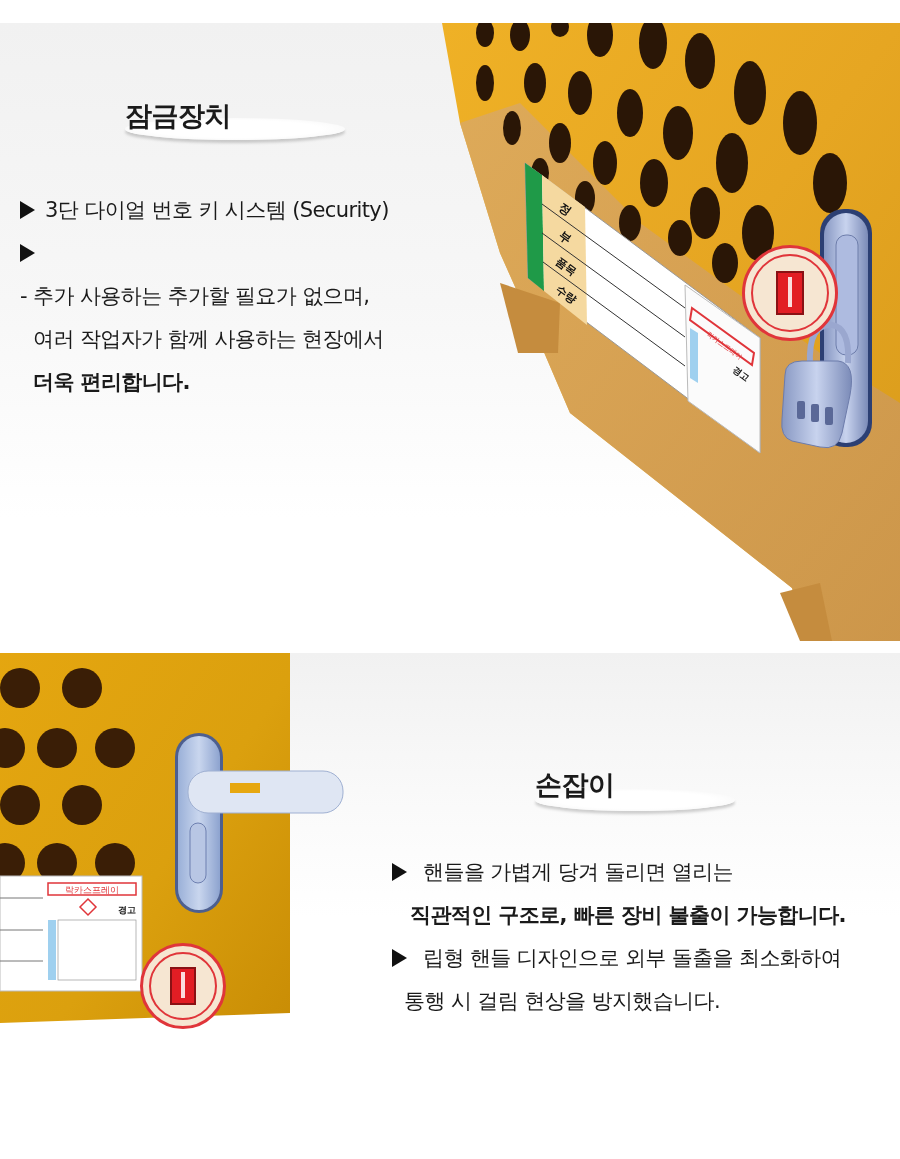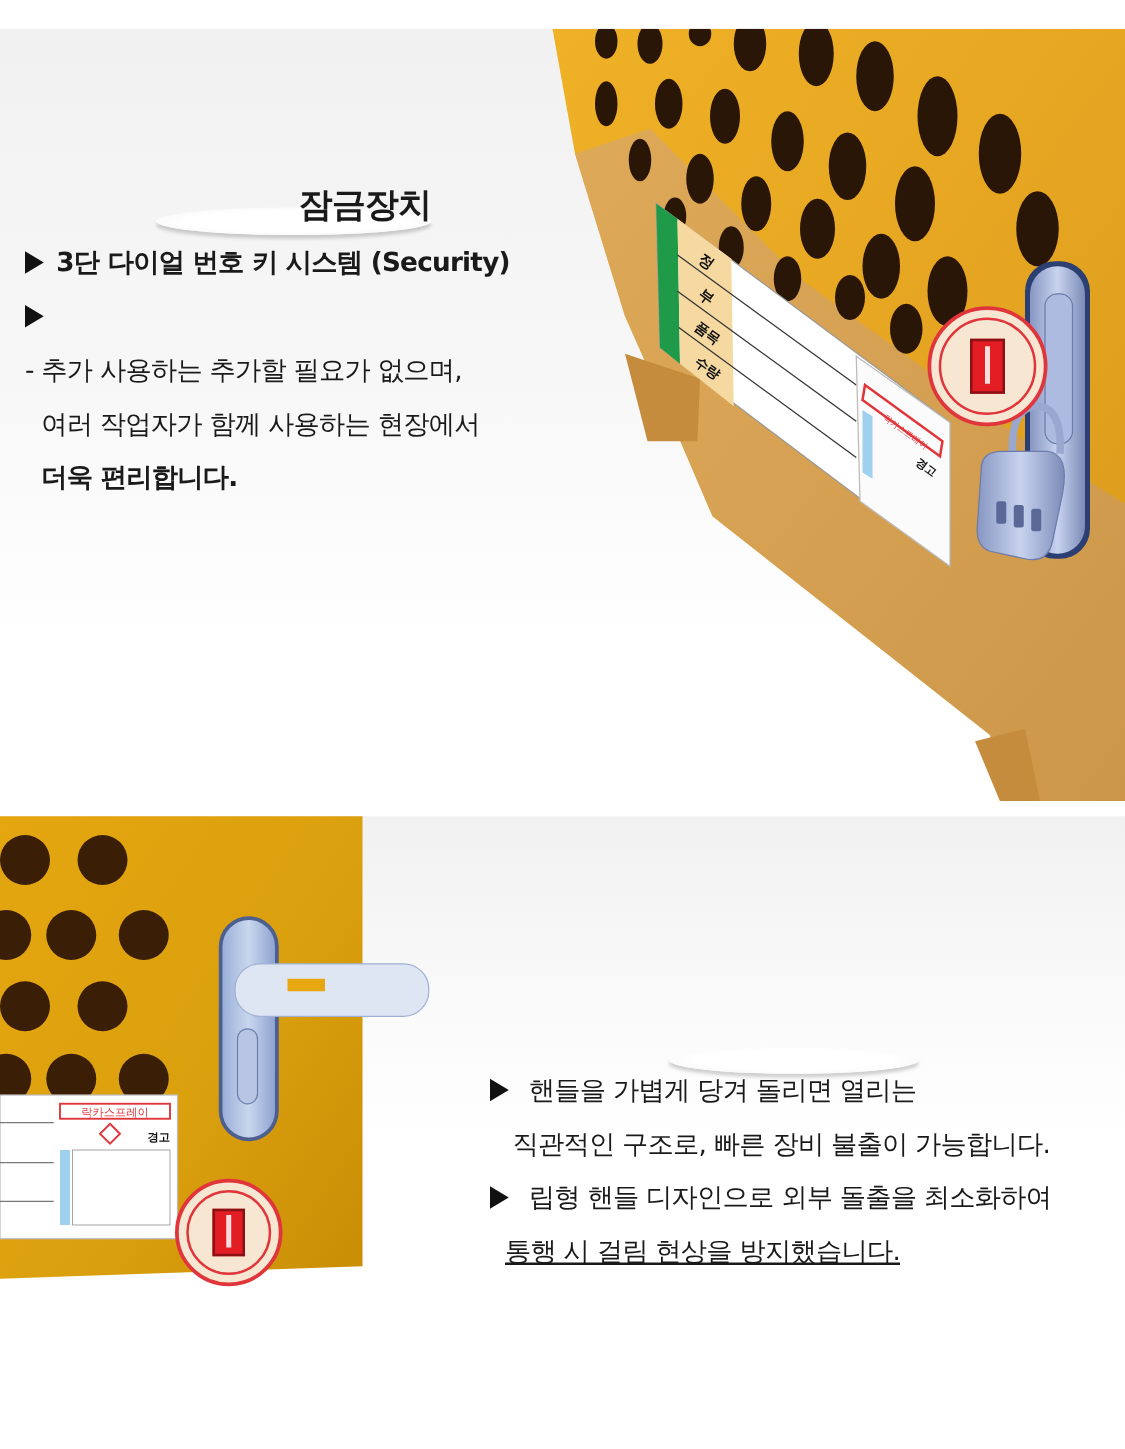--- a/index.html
+++ b/index.html
@@ -3,29 +3,29 @@
 <meta charset="utf-8">
 <style>
   * { box-sizing: border-box; margin: 0; padding: 0; }
   html, body { width: 900px; height: 1159px; background: #ffffff; overflow: hidden; }
   body { position: relative; font-family: "DejaVu Sans", "Liberation Sans", sans-serif; color: #111; }
 
   .panel { position: absolute; left: 0; width: 900px; overflow: hidden; }
   .panel-top { top: 23px; height: 618px; background: linear-gradient(180deg, #f1f1f1 0%, #f7f7f7 45%, #ffffff 80%); }
   .panel-bottom { top: 653px; height: 440px; background: linear-gradient(180deg, #f1f1f1 0%, #fafafa 35%, #ffffff 60%); }
 
-  .heading-wrap { position: absolute; text-align: right; margin-top: 48px; }
+  .heading-wrap { position: absolute; text-align: left; }
   .heading-ellipse { position: absolute; left: 0; right: 0; height: 22px; border-radius: 50%;
     background: radial-gradient(ellipse at center, #ffffff 55%, #f2f2f2 100%);
     box-shadow: 0 3px 3px rgba(0,0,0,0.18); }
   .heading-text { position: relative; font-weight: bold; font-size: 27px; letter-spacing: -0.5px; color: #1a1a1a; }
 
   .body-text { position: absolute; font-size: 21px; line-height: 43px; letter-spacing: -0.6px; color: #1a1a1a; white-space: nowrap; }
   .body-text .line { display: block; }
-  .body-text .bold { font-weight: bold; }
+  .body-text .bold { font-weight: normal; }
   .tri { display: inline-block; width: 0; height: 0; border-top: 9px solid transparent; border-bottom: 9px solid transparent; border-left: 15px solid #111; margin-right: 10px; vertical-align: -2px; }
 
   
   .cab-top { position: absolute; left: 440px; top: 0; width: 460px; height: 618px; }
   .stamp { position: absolute; border-radius: 50%; background: #f6e6d2; border: 3px solid #e0353a; }
   .stamp::before { content: ""; position: absolute; inset: 6px; border-radius: 50%; border: 2px solid #e0353a; }
   .stamp .door { position: absolute; left: 34%; top: 26%; width: 32%; height: 48%; background: #e21d24; border: 2px solid #8a1114; }
   .stamp .door::after { content: ""; position: absolute; left: 40%; top: 10%; width: 18%; height: 75%; background: #fff; opacity: 0.85; }
 </style>
 </head>
@@ -192,21 +192,22 @@
         <rect x="58" y="337" width="78" height="60" fill="none" stroke="#999" stroke-width="0.7"></rect>
       </g>
     </svg>
     <div class="stamp" style="left:140px; top:360px; width:86px; height:86px;">
       <div class="door"></div>
     </div>
   </div>
 
   <div class="heading-wrap" style="left:535px; top:114px; width:200px; height:40px;">
     <div class="heading-ellipse" style="top:22px;"></div>
+    <div class="heading-text">손잡이</div>
   </div>
 
   <div class="body-text" style="left:392px; top:198px;">
     <span class="line"><span class="tri"></span>&nbsp;<span>핸들을 가볍게 당겨 돌리면 열리는</span></span>
-    <span class="line" style="padding-left:18px;">직관적인 구조로, 빠른 장비 불출이 가능합니다.</span>
+    <span class="line" style="padding-left:18px;font-weight:bold;">직관적인 구조로, 빠른 장비 불출이 가능합니다.</span>
     <span class="line"><span class="tri"></span>&nbsp;<span>립형 핸들 디자인으로 외부 돌출을 최소화하여</span></span>
-    <span class="line" style="padding-left:12px;text-decoration:underline;">통행 시 걸림 현상을 방지했습니다.</span>
+    <span class="line" style="padding-left:12px;">통행 시 걸림 현상을 방지했습니다.</span>
   </div>
 </section>
 
 </body></html>

